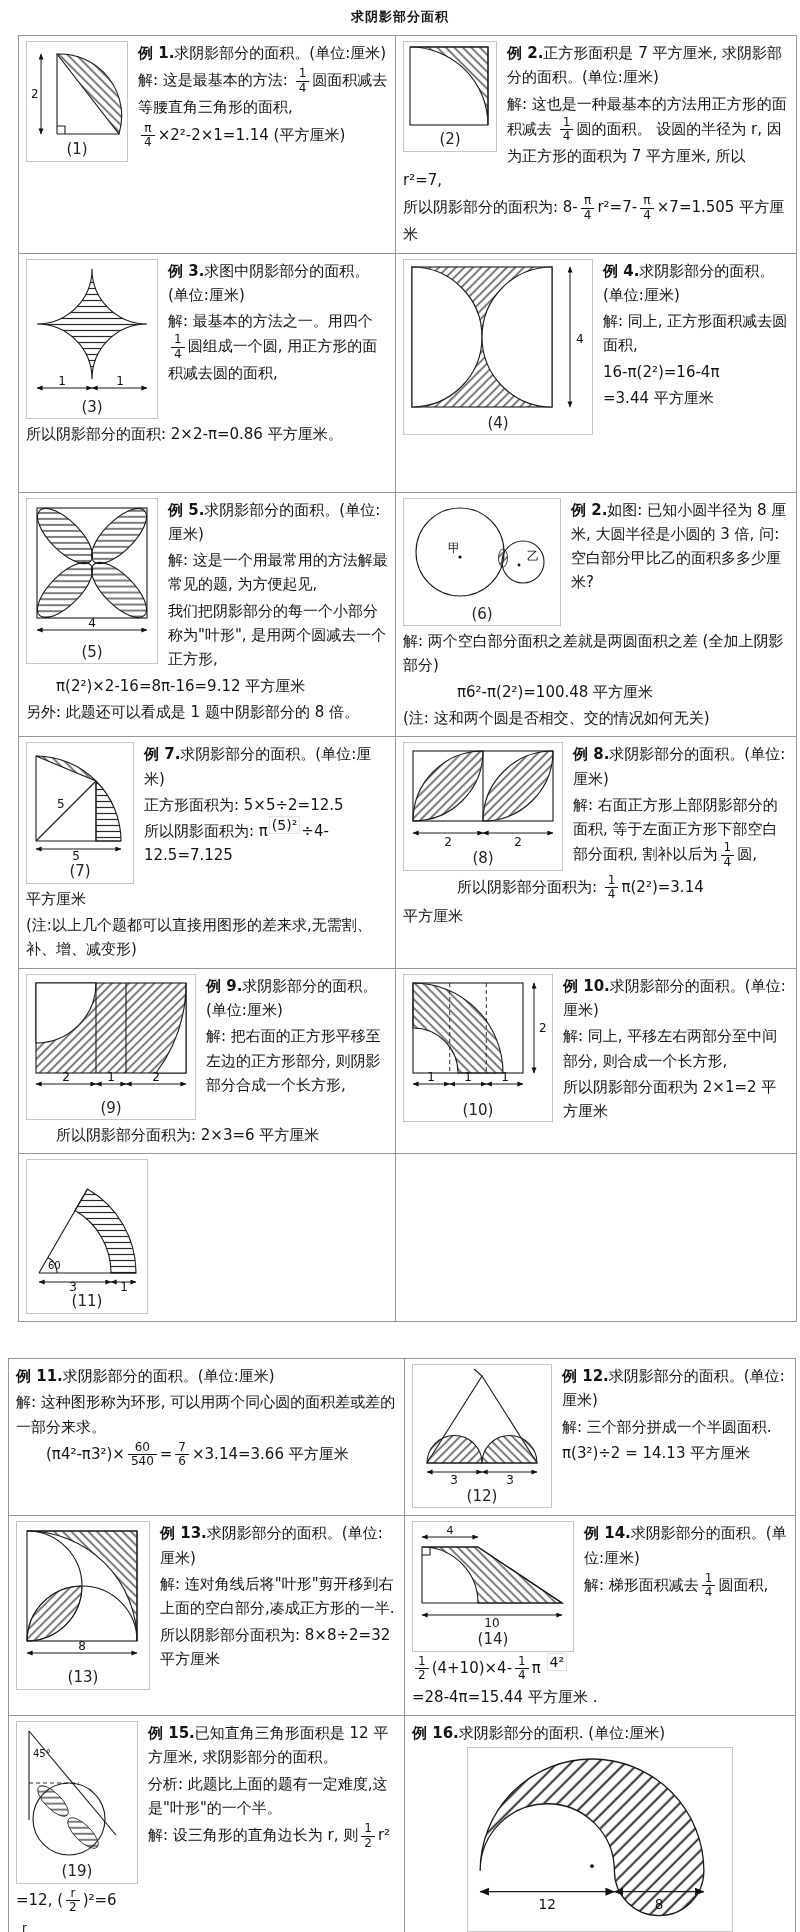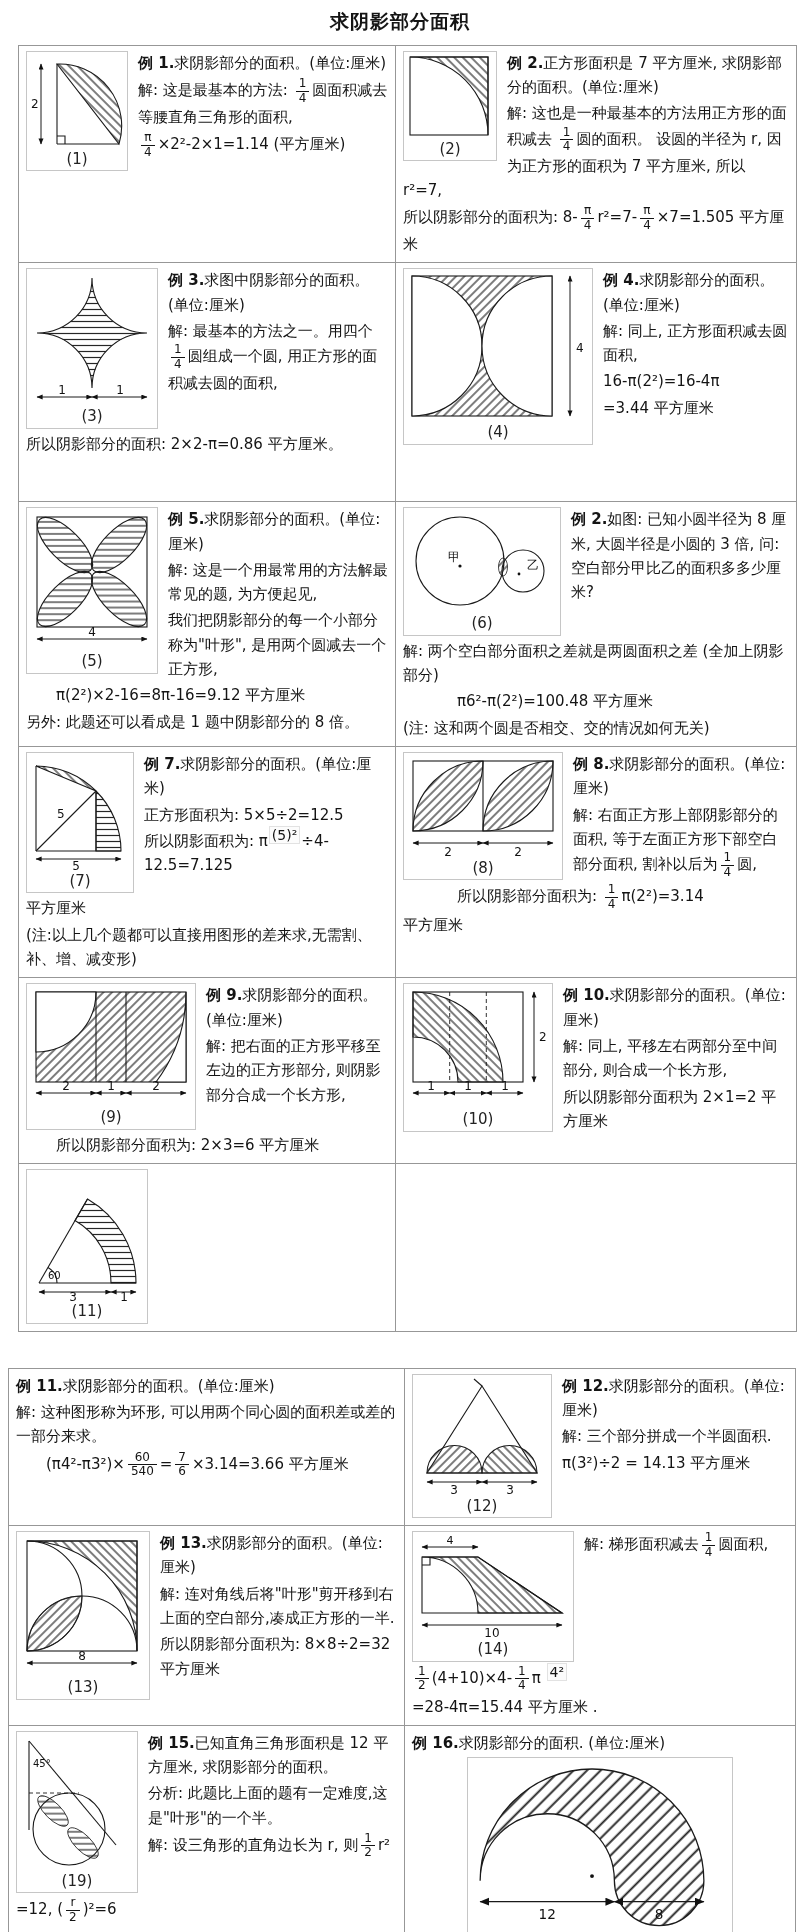--- a/index.html
+++ b/index.html
@@ -1,18 +1,18 @@
 <!DOCTYPE html>
 <html><head>
 <meta charset="utf-8">
 <style>
   html,body{margin:0;padding:0;background:#fff;}
   body{width:800px;color:#141414;font-family:"DejaVu Sans","Liberation Sans",sans-serif;font-size:15px;line-height:1.62;}
   .doc{width:800px;overflow:hidden;}
-  h1.title{text-align:center;font-size:19px;margin:6px 0 8px 0;font-weight:bold;letter-spacing:1px;}
+  h1.title{text-align:center;font-size:13px;margin:6px 0 8px 0;font-weight:bold;letter-spacing:1px;}
   .tbl{border:1px solid #979797;background:#fff;}
   .tbl1{margin-left:18px;width:777px;}
   .tbl2{margin-left:8px;width:786px;}
   .row{display:grid;border-top:1px solid #979797;}
   .row:first-child{border-top:none;}
   .tbl1 .row{grid-template-columns:377px 1fr;}
   .tbl2 .row{grid-template-columns:396px 1fr;}
   .cell{padding:3px 7px 4px 7px;overflow:hidden;}
   .cell.l{border-right:1px solid #979797;}
   .r1{min-height:150px}.r2{min-height:238px}.r3{min-height:200px}.r4{min-height:222px}.r5{min-height:172px}.r6{min-height:146px}
@@ -332,20 +332,21 @@
             <path d="M5,22 L61,22 L145,78 L5,78 Z"></path>
             <path d="M5,22 L61,22 L145,78 L61,78 A56,56 0 0 0 5,22 Z" style="fill:url(#h2)"></path>
             <path d="M5,30 h8 v-8"></path>
             <line class="ar" x1="5" y1="12" x2="61" y2="12"></line>
             <text x="33" y="9" text-anchor="middle" style="font-size:11px">4</text>
             <line class="ar" x1="5" y1="90" x2="145" y2="90"></line>
             <text x="75" y="102" text-anchor="middle">10</text>
           </svg>
           <div class="figcap">(14)</div>
         </div>
+        <p><span class="exno">例 14.</span><span>求阴影部分的面积。(单位:厘米)</span></p>
         <p><span>解: 梯形面积减去</span><span class="fb"><span class="n">1</span><span class="d">4</span></span><span>圆面积,</span></p>
         <p class="clr"><span class="fb"><span class="n">1</span><span class="d">2</span></span><span>(4+10)×4-</span><span class="fb"><span class="n">1</span><span class="d">4</span></span><span>π </span><span class="sp">4²</span></p>
         <p><span>=28-4π=15.44 平方厘米 .</span></p>
       </div>
     </div>
 
     <div class="row rb3">
       <div class="cell l">
         <div class="figbox">
           <svg width="112" height="136" viewBox="0 0 112 136">

